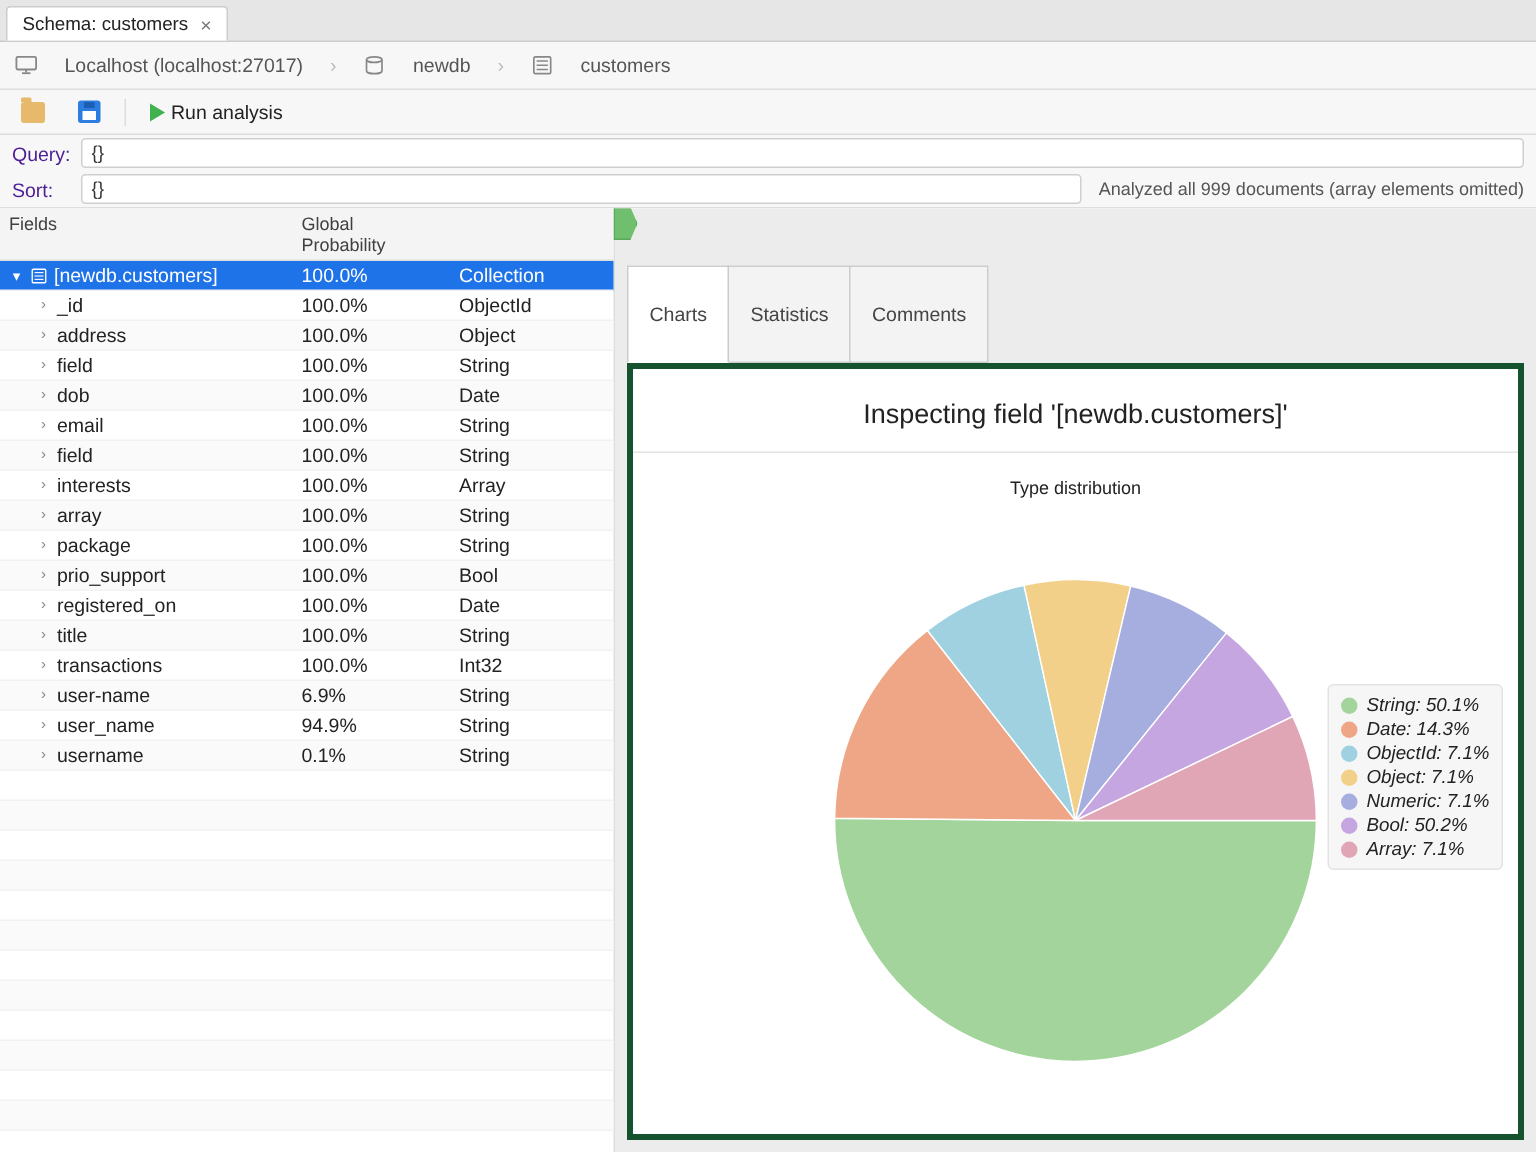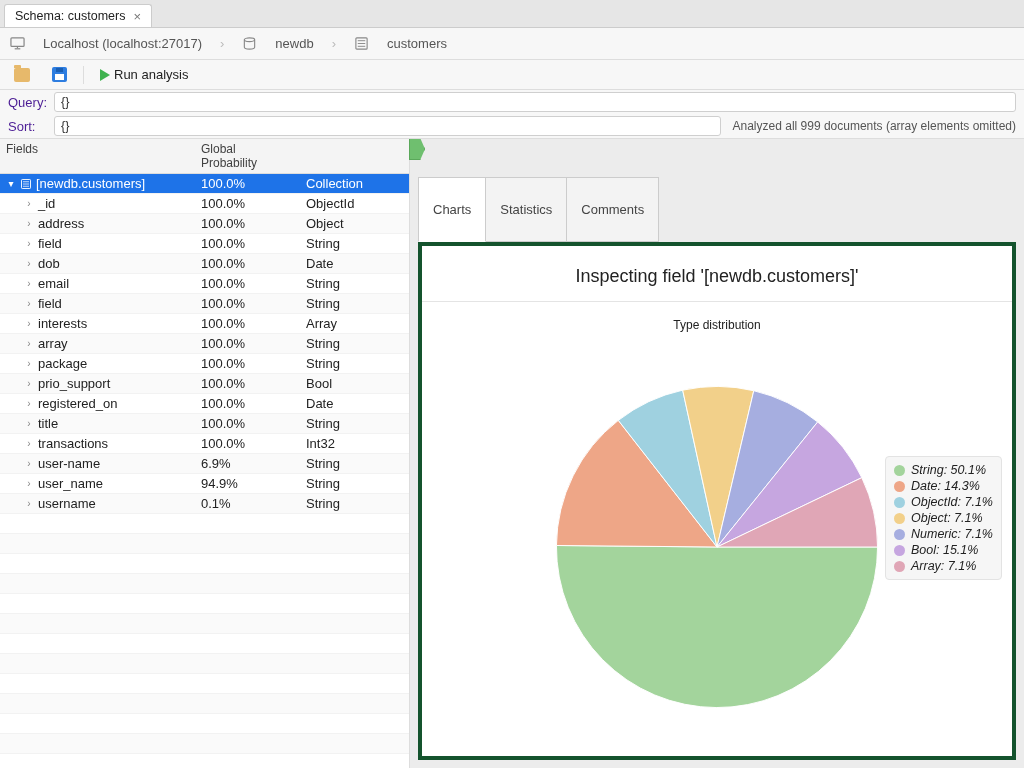--- a/index.html
+++ b/index.html
@@ -550,21 +550,21 @@
             <div class="legend-row">
               <span class="swatch" style="background:#f2d08a"></span>
               <span>Object: 7.1%</span>
             </div>
             <div class="legend-row">
               <span class="swatch" style="background:#a6aee0"></span>
               <span>Numeric: 7.1%</span>
             </div>
             <div class="legend-row">
               <span class="swatch" style="background:#c6a6e0"></span>
-              <span>Bool: 15.1%</span>
+              <span>Bool: 50.2%</span>
             </div>
             <div class="legend-row">
               <span class="swatch" style="background:#e0a6b6"></span>
               <span>Array: 7.1%</span>
             </div>
           </div>
       </div>
     </div>
   </div>
 </div>

